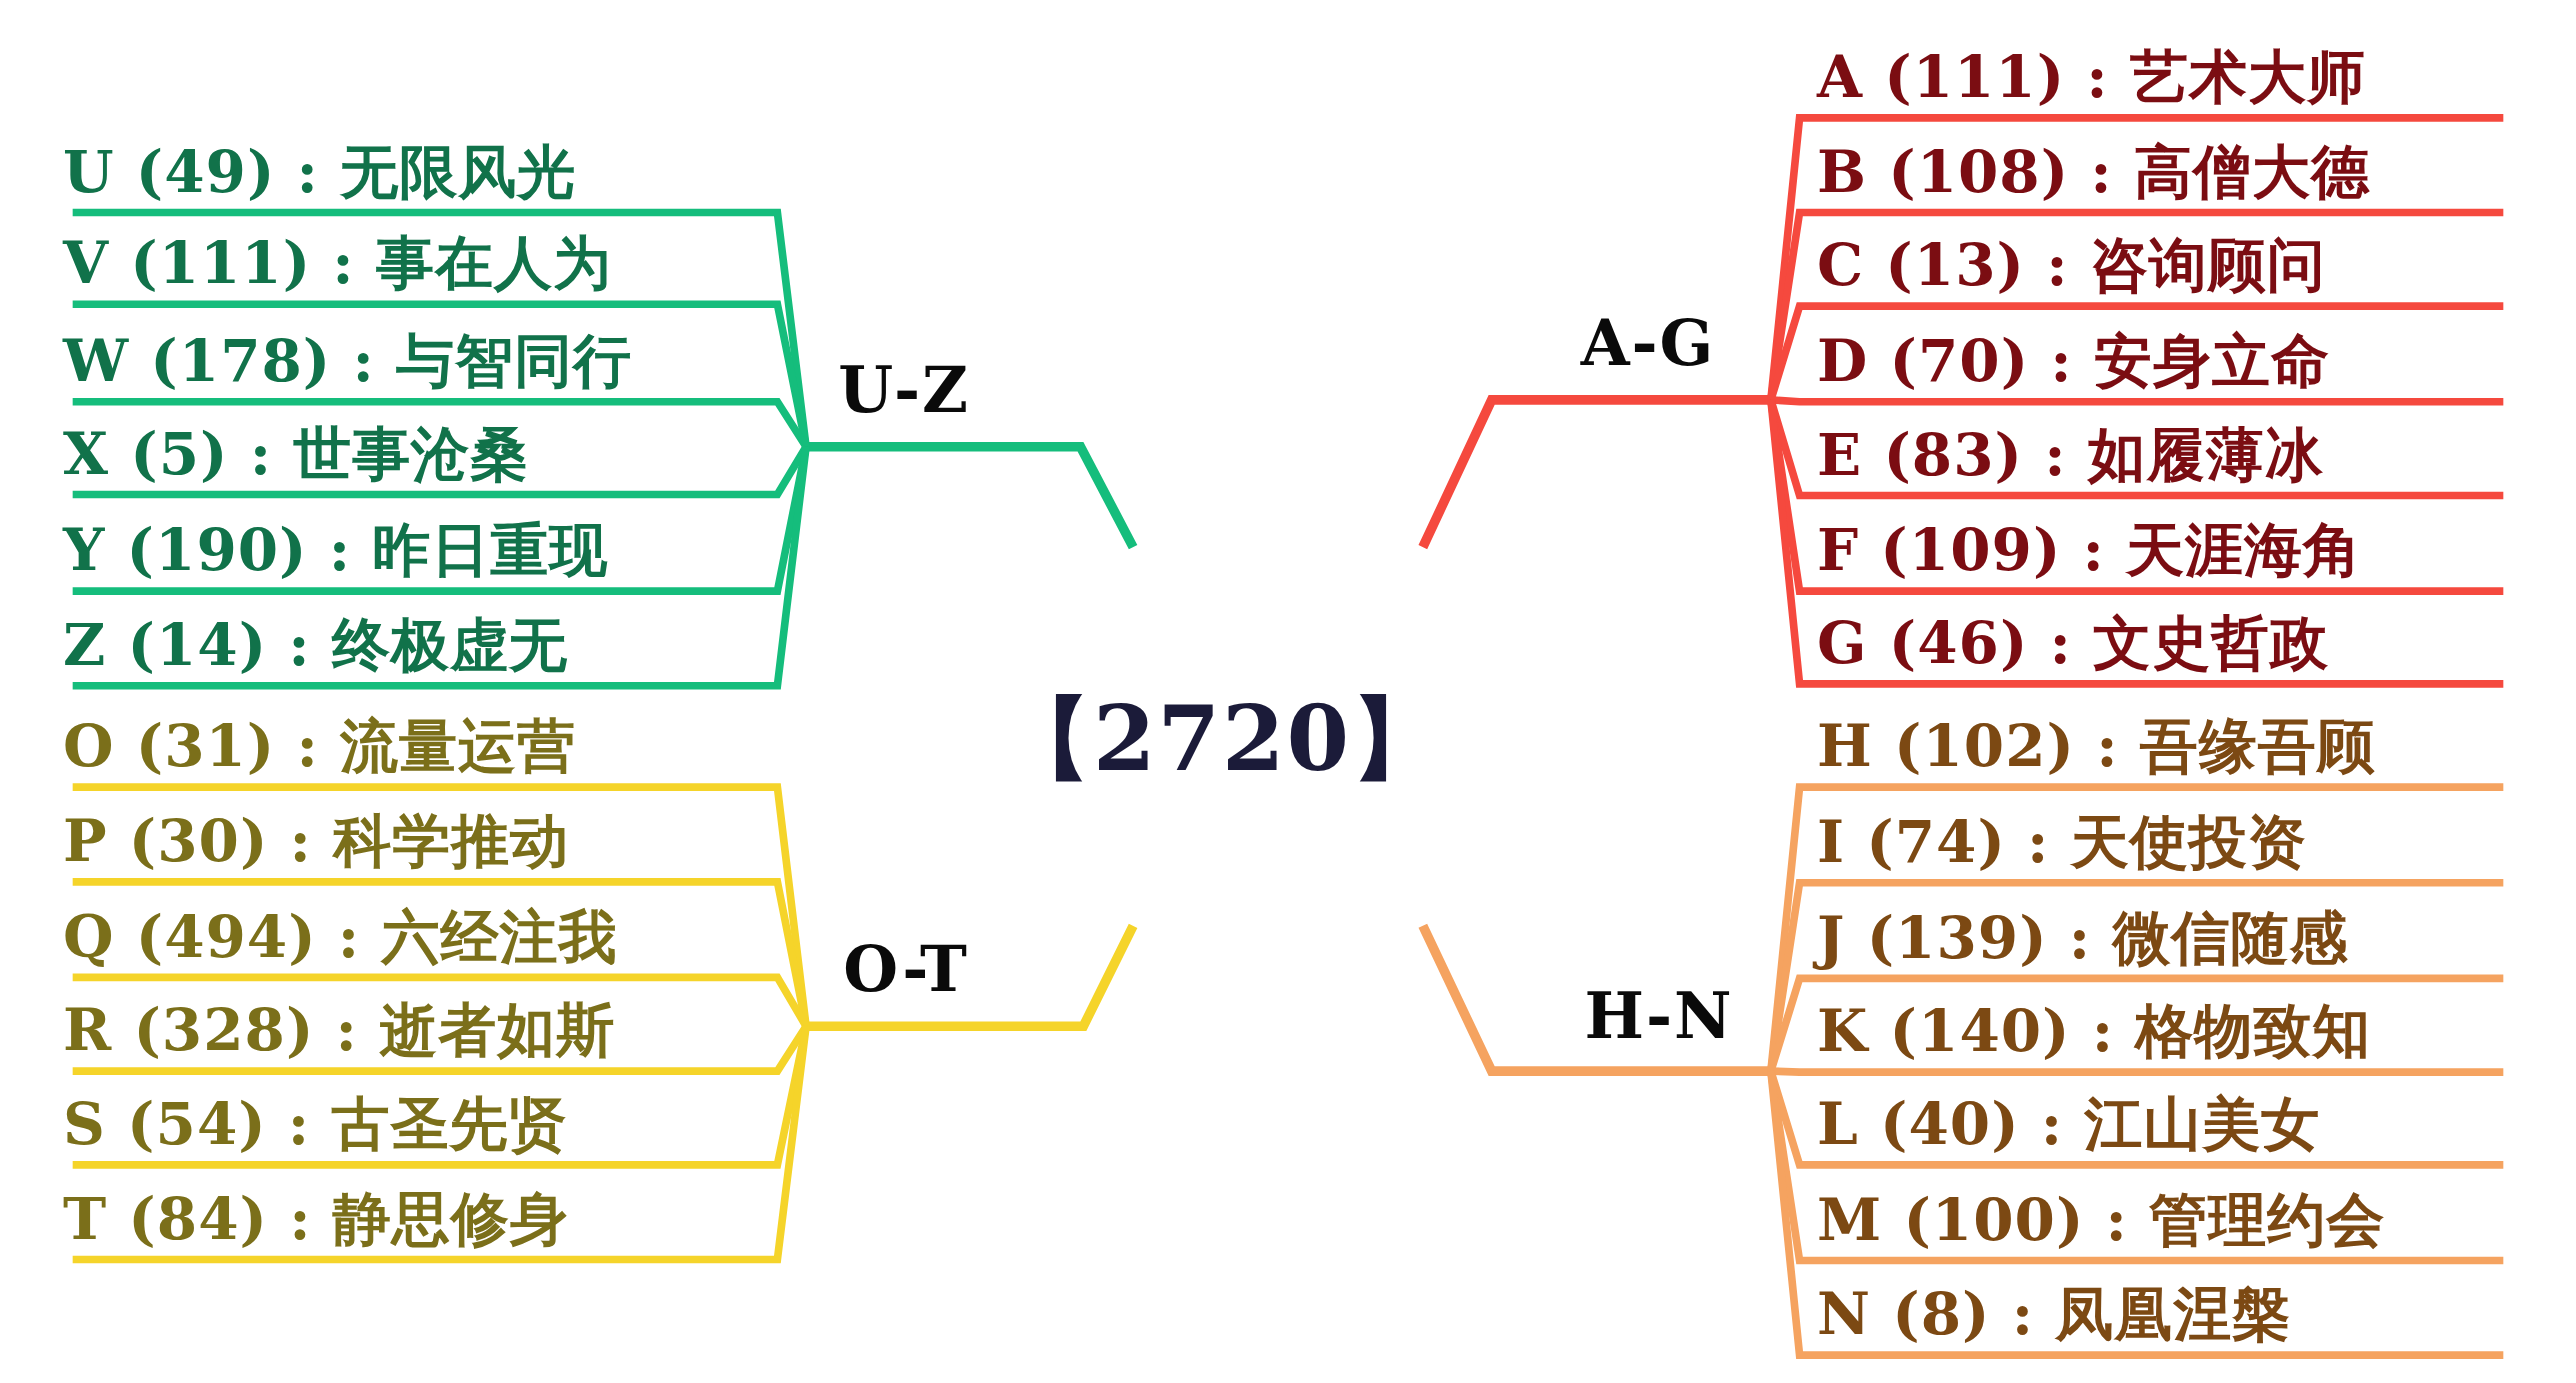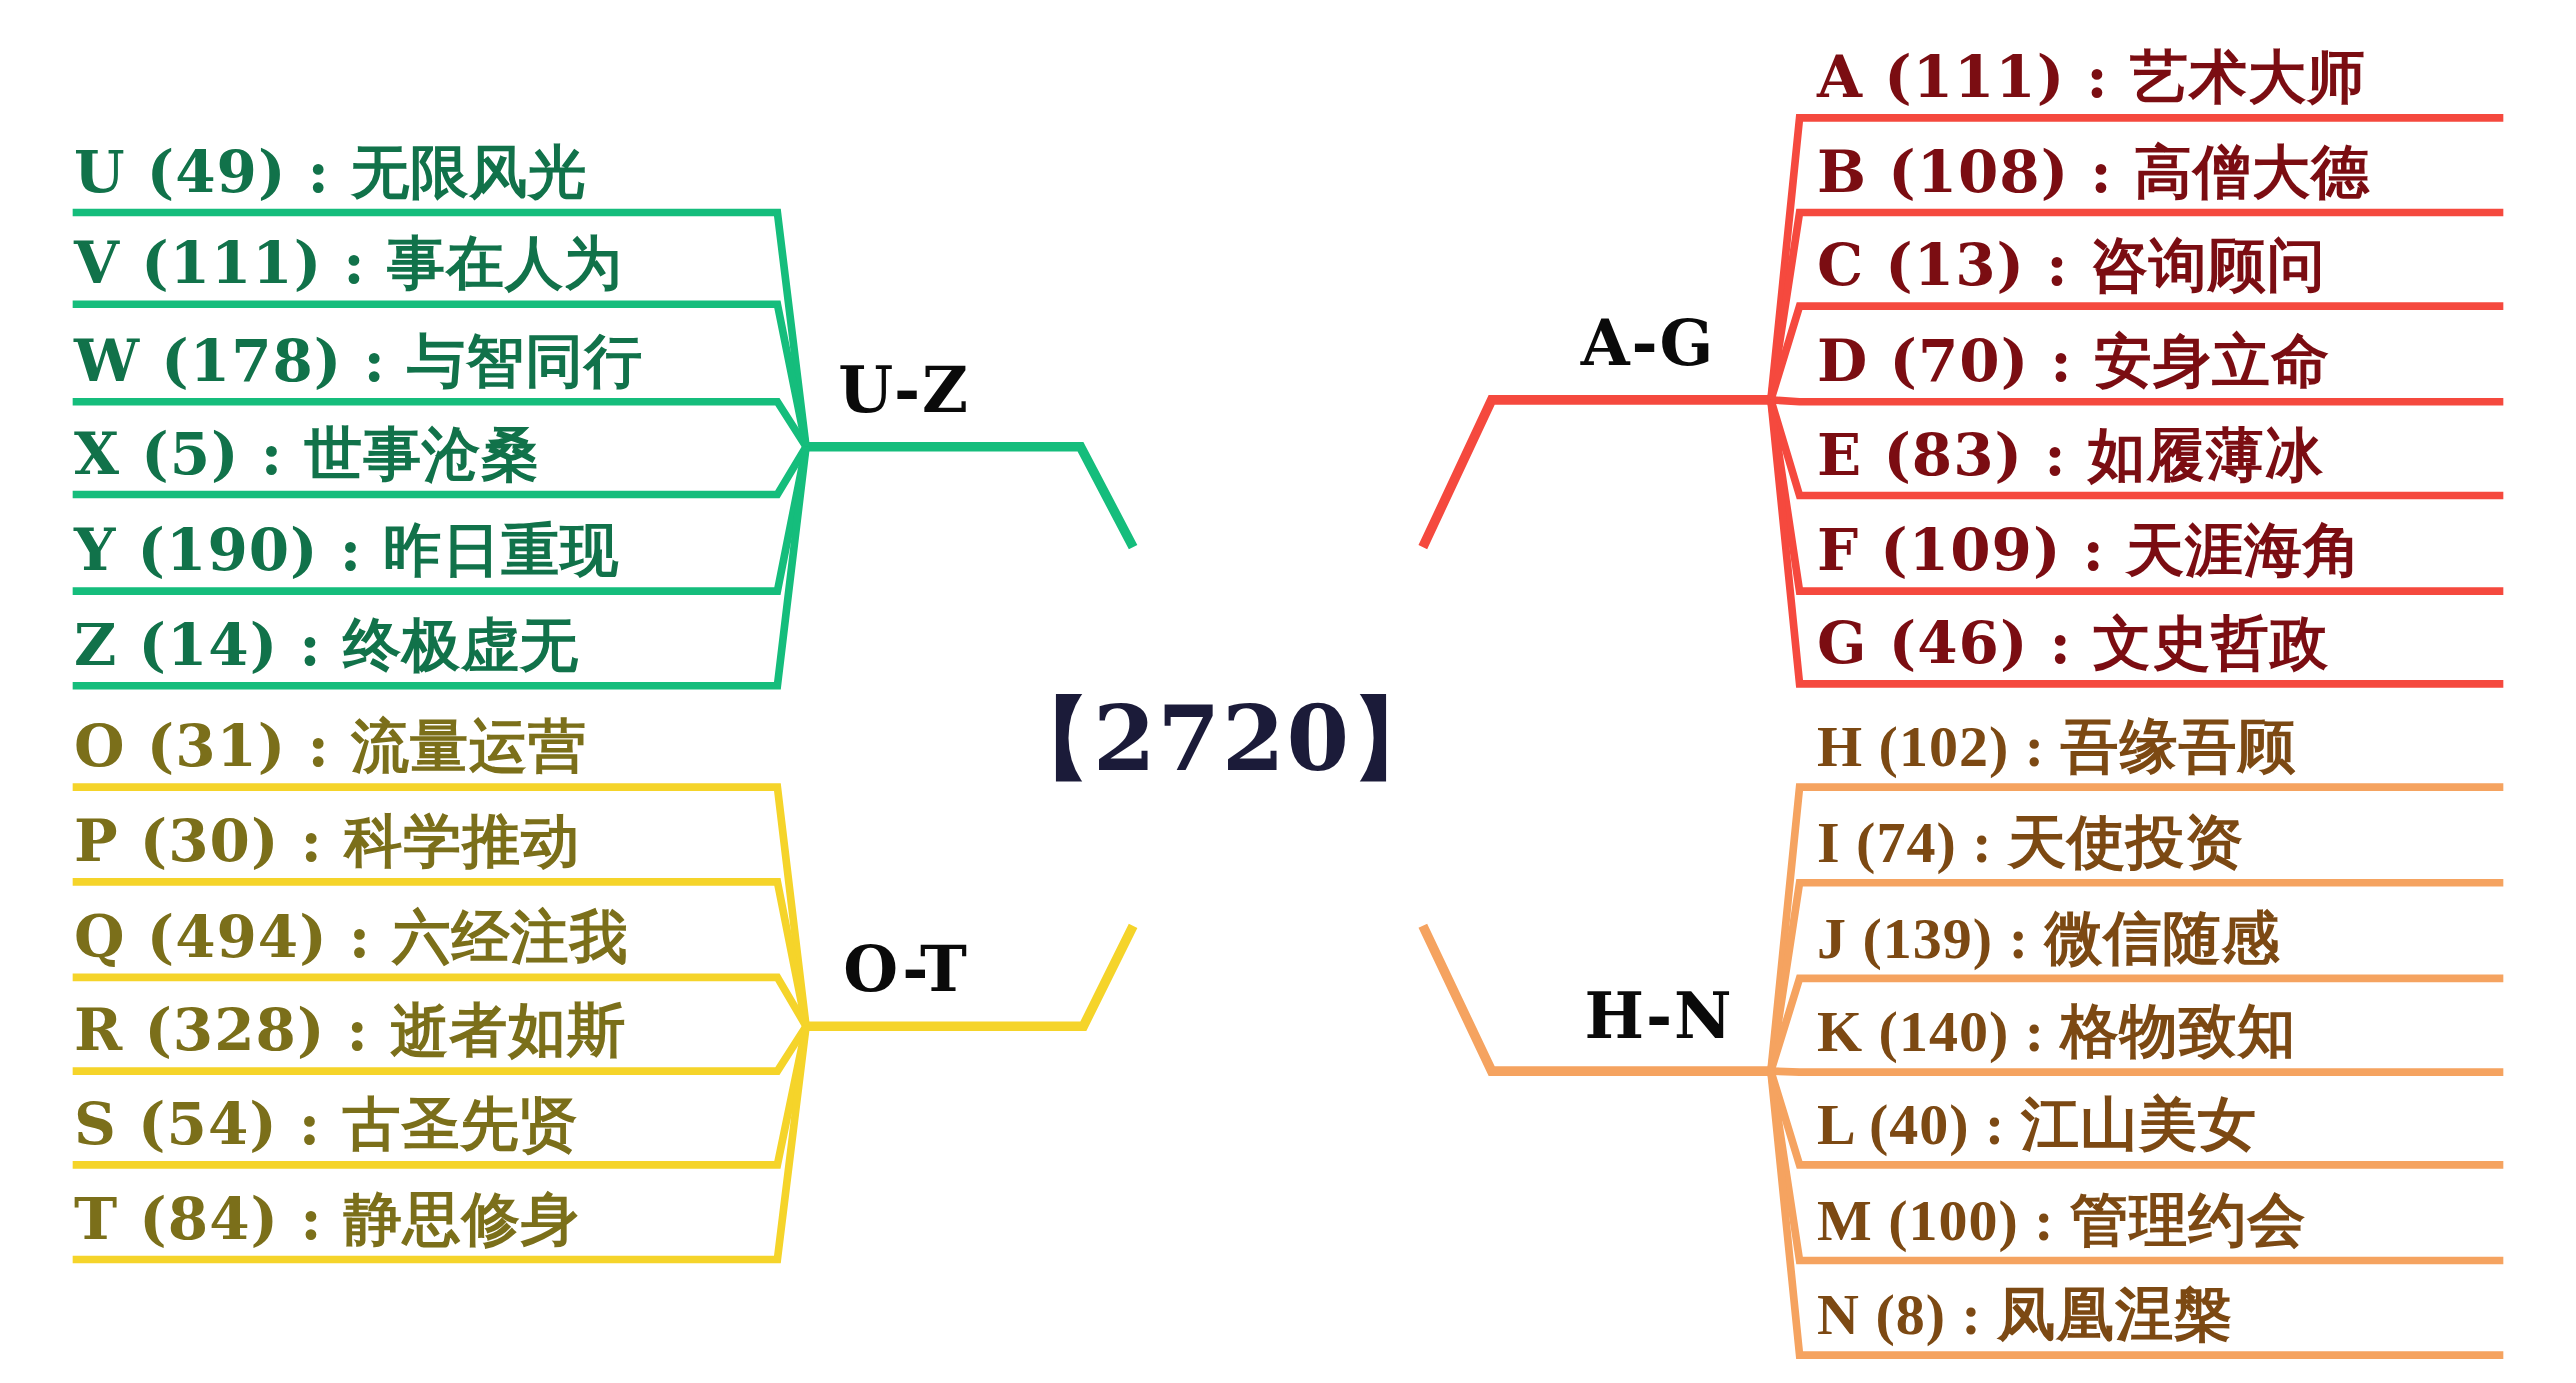--- a/index.html
+++ b/index.html
@@ -14,26 +14,26 @@
   .sp{stroke-width:10px;}
   .ul{stroke-width:8px;}
   .ln-uz{stroke:var(--uz-line);}
   .ln-ot{stroke:var(--ot-line);}
   .ln-ag{stroke:var(--ag-line);}
   .ln-hn{stroke:var(--hn-line);}
   .item{
     position:absolute;height:69px;line-height:69px;
     font-size:58px;letter-spacing:1px;white-space:nowrap;
   }
-  .item.left{left:74px;}
+  .item.left{left:63px;}
   .item.right{left:1817px;}
   .t-uz{color:var(--uz-text);}
   .t-ot{color:var(--ot-text);}
   .t-ag{color:var(--ag-text);}
-  .t-hn{color:var(--hn-text);font-family:Liberation Serif, serif;}
+  .t-hn{color:var(--hn-text);}
   .branch-label{
     position:absolute;transform:translate(-50%,-50%);
     font-size:63px;color:var(--branch-label);white-space:nowrap;letter-spacing:1.9px;
   }
   .center-topic{
     position:absolute;left:1222px;top:738px;transform:translate(-50%,-50%);
     color:var(--center-text);font-size:90px;line-height:112px;
     text-align:center;white-space:nowrap;letter-spacing:1.9px;
   }
 </style>

